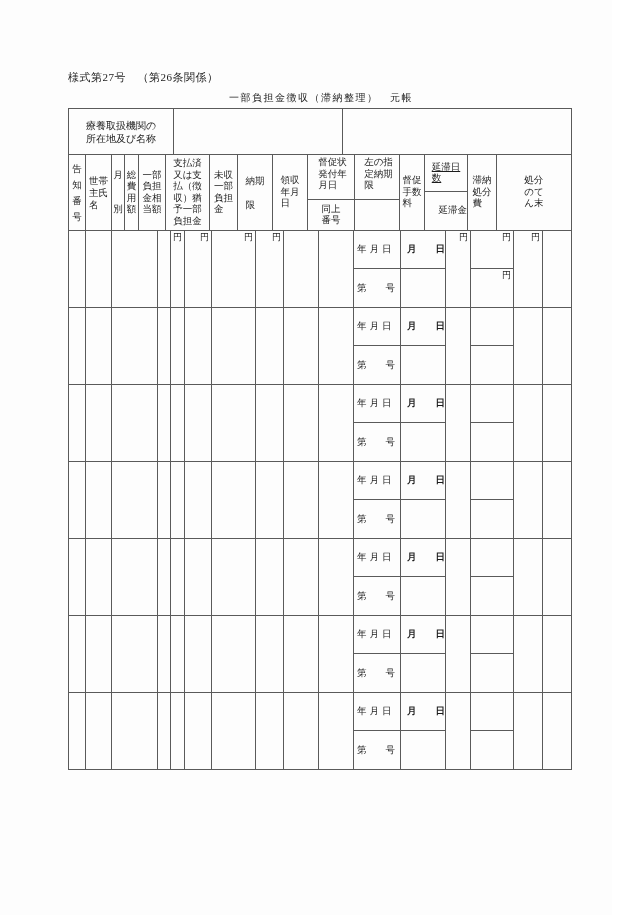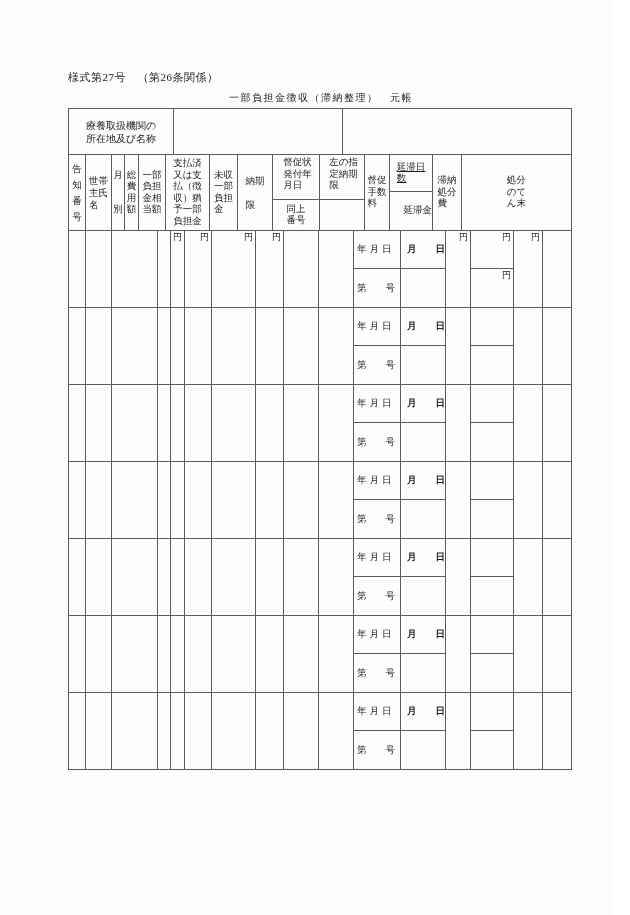--- a/index.html
+++ b/index.html
@@ -135,20 +135,25 @@
         <span class="pre">未収
 一部
 負担
 金</span>
       </div>
       <div class="hc w9">
         <span class="pre lh12">納期
 
 限</span>
       </div>
+      <div class="hc w10">
+        <span class="pre">領収
+年月
+日</span>
+      </div>
       <div class="hc w11 split">
         <div class="hsub-a">
           <span class="pre">督促状
 発付年
 月日</span>
         </div>
         <div class="hsub-b">
           <span class="pre">同上
 番号</span>
         </div>

